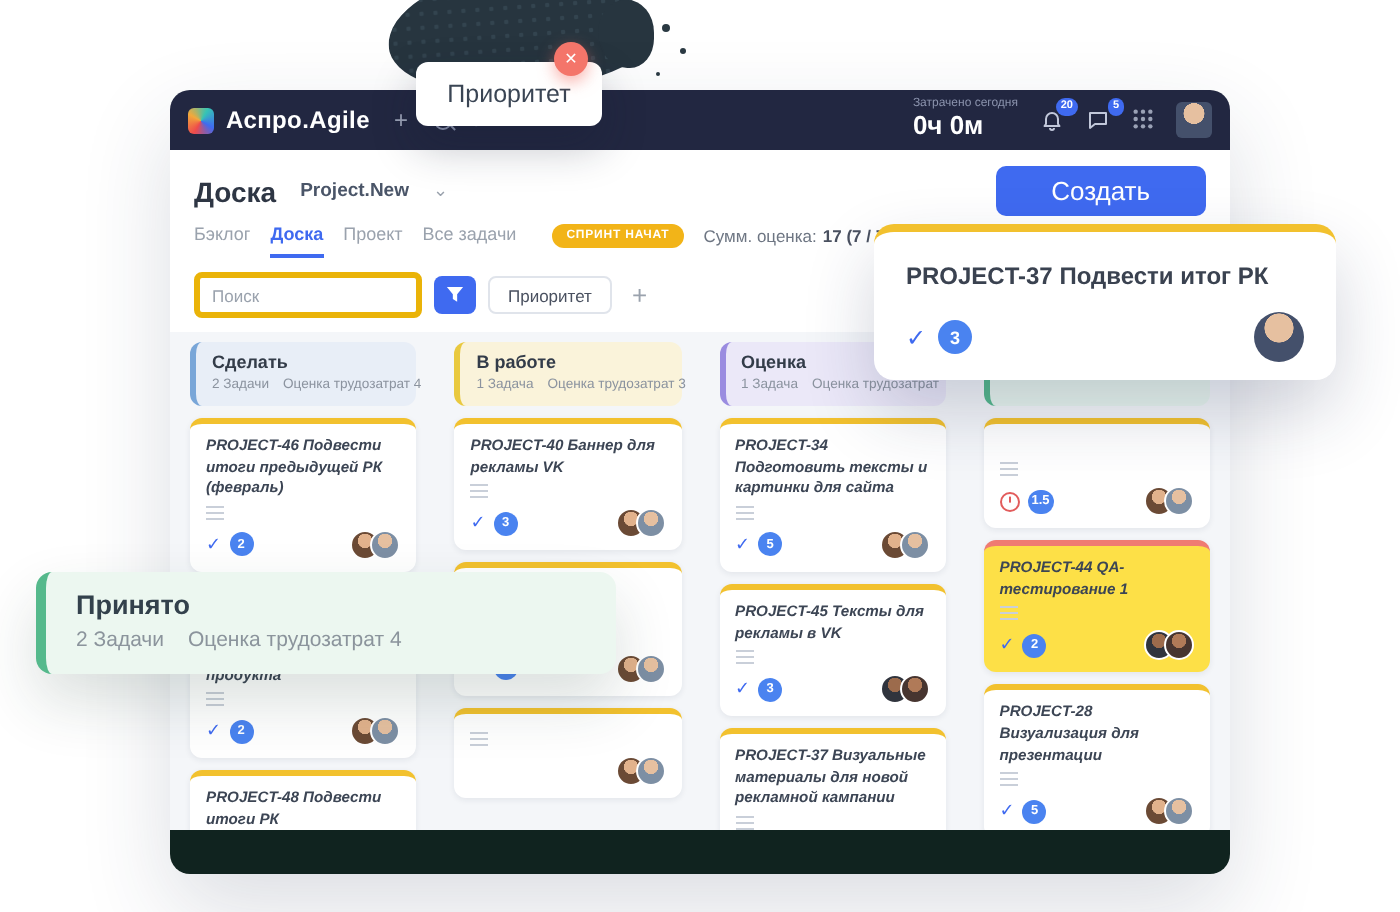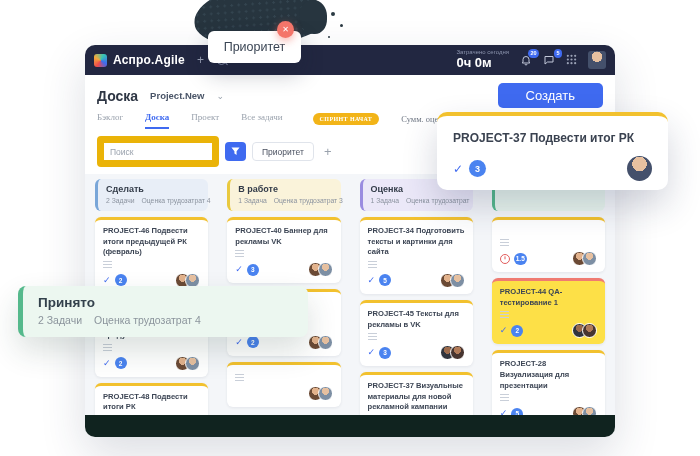--- a/index.html
+++ b/index.html
@@ -35,32 +35,32 @@
   .tb-avatar{width:18px;height:18px;border-radius:3px;
              background:radial-gradient(circle at 50% 32%,#e6c0a0 0 34%,#44506b 35%);}
 
   .boardbar{display:flex;align-items:center;padding:8px 12px 2px;gap:8px;background:#fff;}
   .b-title{font-size:14px;font-weight:700;color:#2e3644;}
   .b-select{display:flex;align-items:center;gap:12px;font-size:9.5px;color:#4a5568;font-weight:600;padding:2px 4px;}
   .chev{color:#9aa2ad;font-size:9px;font-weight:400;}
   .create-btn{margin-left:auto;background:#3f6af0;color:#fff;font-size:13px;font-weight:400;
               padding:5px 28px;border-radius:5px;border:none;}
 
-  .tabsrow{display:flex;align-items:center;padding:2px 12px 0;gap:22px;background:#fff;font-family:Liberation Serif, serif;}
+  .tabsrow{display:flex;align-items:flex-start;padding:2px 12px 0;gap:10px;background:#fff;}
   .tab{font-size:9px;color:#9aa2ad;padding-bottom:5px;border-bottom:2px solid transparent;}
   .tab.active{color:#3f6af0;font-weight:700;border-bottom-color:#3f6af0;}
   .sprint{background:#f2b418;color:#fff;font-size:6px;font-weight:700;letter-spacing:.4px;padding:3px 7px;
           border-radius:8px;margin-left:8px;margin-bottom:3px;}
   .score{font-size:8.5px;color:#6e7683;display:flex;gap:3px;align-items:center;margin-bottom:3px;}
   .score b{font-weight:700;color:#4a5160;}
   .info-ic{width:9px;height:9px;border:1px solid #aeb5bf;border-radius:50%;font-size:6px;color:#aeb5bf;
            display:flex;align-items:center;justify-content:center;}
 
   .filterrow{display:flex;align-items:center;gap:6px;padding:7px 12px 7px;background:#fff;}
-  .search-box{width:96px;height:17px;border:7px solid #eab308;border-radius:4px;background:#fff;
+  .search-box{width:96px;height:17px;border:3px solid #eab308;border-radius:4px;background:#fff;
               font-size:8.5px;color:#4a5160;padding:0 6px;outline:none;font-family:inherit;}
   .search-box::placeholder{color:#9aa2ad;}
   .filter-btn{width:21px;height:19px;background:#3f6af0;border-radius:4px;display:flex;align-items:center;justify-content:center;border:none;}
   .chip{height:17px;border:1px solid #e0e4eb;background:#fff;border-radius:4px;font-size:8.5px;color:#4a5160;
         display:flex;align-items:center;padding:0 9px;}
   .addf{color:#9aa2ad;font-size:13px;margin-left:4px;line-height:1;}
 
   .board-area{flex:1;background:#f4f6f9;padding:5px 10px 0;overflow:hidden;}
   .cols{display:flex;gap:19px;align-items:flex-start;height:100%;}
   .col{flex:1;display:flex;flex-direction:column;gap:6px;min-width:0;}
@@ -68,21 +68,21 @@
   .col-head .cn{font-size:9px;font-weight:700;color:#333c49;}
   .col-head .cm{font-size:6.8px;color:#8b939f;display:flex;gap:7px;margin-top:2.5px;white-space:nowrap;}
   .c0{background:#e8eef7;border-color:#79a6d8;}
   .c1{background:#faf3da;border-color:#e9c93f;}
   .c2{background:#ebe8f8;border-color:#9a8ce0;}
   .c3{background:#e9f6ee;border-color:#55b98c;}
 
   .card{background:#fff;border-radius:6px;border-top:3px solid #f2c12e;box-shadow:0 1px 3px rgba(30,40,70,.08);
         padding:6px 8px;}
   .card.alert{background:#fde047;border-top-color:#ef7b72;}
-  .c-ttl{font-size:7.6px;font-weight:600;color:#3c4554;line-height:1.4;}
+  .c-ttl{font-size:7.6px;font-weight:600;color:#3c4554;line-height:1.4;font-style:italic;}
   .c-ttl:empty{min-height:10px;}
   .desc-ic{display:block;width:9px;height:7px;margin-top:3px;
            background:repeating-linear-gradient(#c9cfd9 0 1px,transparent 1px 3px);}
   .c-row{display:flex;align-items:center;margin-top:5px;}
   .chk{color:#3f6af0;font-size:9px;font-weight:700;line-height:1;}
   .badge{min-width:12px;height:12px;border-radius:7px;background:#4a83f0;color:#fff;font-size:6.5px;font-weight:700;
          display:flex;align-items:center;justify-content:center;margin-left:4px;padding:0 2px;box-sizing:border-box;}
   .avs{margin-left:auto;display:flex;}
   .av{width:13px;height:13px;border-radius:50%;border:1.5px solid #fff;box-sizing:content-box;}
   .av + .av{margin-left:-5px;}

